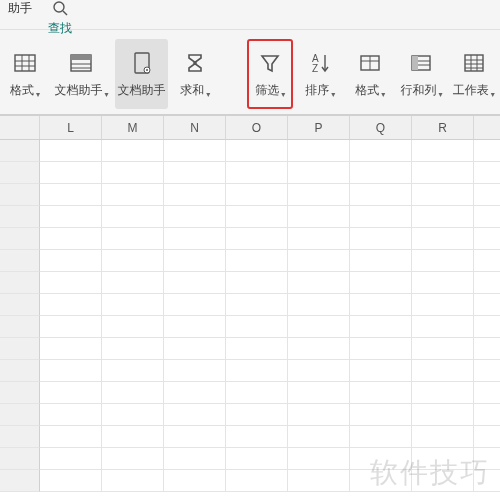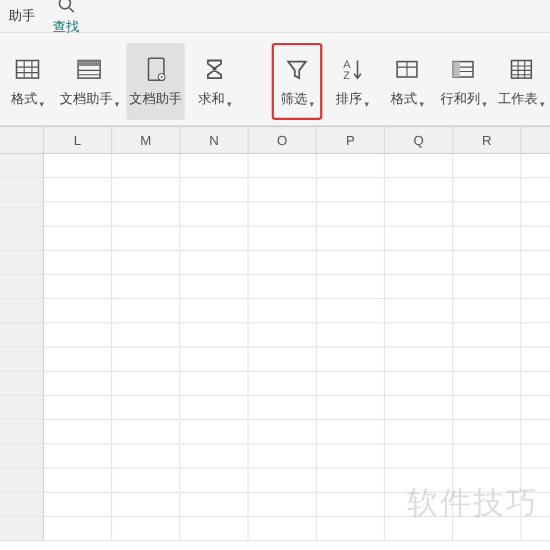--- a/index.html
+++ b/index.html
@@ -1,18 +1,18 @@
 <!DOCTYPE html>
 <html><head>
 <meta charset="utf-8">
 <style>
   * { margin: 0; padding: 0; box-sizing: border-box; }
   body { font-family: "Microsoft YaHei", Arial, sans-serif; background: #fff; width: 500px; height: 500px; overflow: hidden; font-size: 12px; color: #333; }
   
-  .topbar { height: 30px; background: #f5f5f5; display: flex; align-items: center; padding-left: 8px; border-bottom: 1px solid #e0e0e0; }
+  .topbar { height: 30px; background: #f5f5f5; display: flex; padding-left: 8px; border-bottom: 1px solid #e0e0e0; }
   .topbar-label { font-size: 12px; color: #333; margin-right: 16px; }
   .search-group { display: flex; align-items: center; gap: 4px; color: #0f766e; flex-direction: column; }
   .search-icon { width: 16px; height: 16px; }
   
   .ribbon { height: 86px; background: #f5f5f5; display: flex; align-items: center; padding: 8px 0 4px 0; border-bottom: 2px solid #d0d0d0; }
   .ribbon-btn { display: flex; flex-direction: column; align-items: center; justify-content: center; padding: 4px 6px; margin: 0 2px; cursor: pointer; border-radius: 3px; min-width: 46px; height: 70px; }
   .ribbon-btn.active { background: #e0e0e0; }
   .ribbon-btn.highlight { border: 2px solid #d33; margin-left: 27px; }
   .ribbon-icon { width: 26px; height: 26px; display: flex; align-items: center; justify-content: center; margin-bottom: 6px; }
   .ribbon-label { font-size: 12px; color: #444; white-space: nowrap; display: flex; align-items: flex-end; gap: 2px; }
@@ -20,21 +20,21 @@
   
   .grid-wrap { position: relative; height: 384px; background: #fff; }
   .col-headers { display: flex; height: 24px; background: #f0f0f0; border-bottom: 1px solid #d0d0d0; }
   .col-header { flex: 0 0 62px; border-right: 1px solid #d8d8d8; display: flex; align-items: center; justify-content: center; font-size: 12px; color: #555; }
   .col-header.first { flex: 0 0 40px; }
   .rows { }
   .row { display: flex; height: 22px; }
   .cell { flex: 0 0 62px; border-right: 1px solid #e4e4e4; border-bottom: 1px solid #e4e4e4; }
   .cell.first { flex: 0 0 40px; background: #f0f0f0; border-right: 1px solid #d0d0d0; }
   
-  .watermark { position: absolute; right: 10px; bottom: 24px; font-size: 28px; color: rgba(120,120,120,0.25); font-weight: 400; letter-spacing: 2px; pointer-events: none; }
+  .watermark { position: absolute; right: 10px; bottom: 8px; font-size: 28px; color: rgba(120,120,120,0.25); font-weight: 400; letter-spacing: 2px; pointer-events: none; }
 </style>
 </head>
 <body>
 
 <div class="topbar">
   <span class="topbar-label">助手</span>
   <div class="search-group">
     <span class="search-icon">
       <svg viewBox="0 0 16 16" width="16" height="16">
           <circle cx="7" cy="7" r="5" fill="none" stroke="#555" stroke-width="1.4"></circle>

